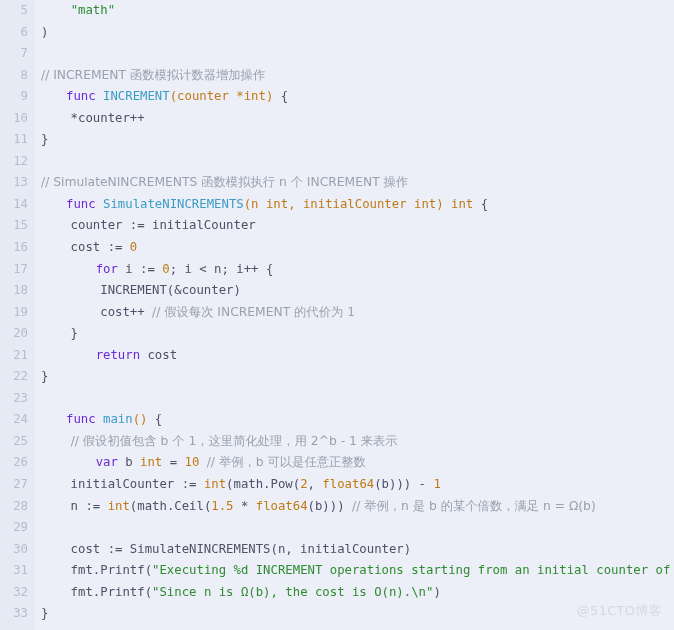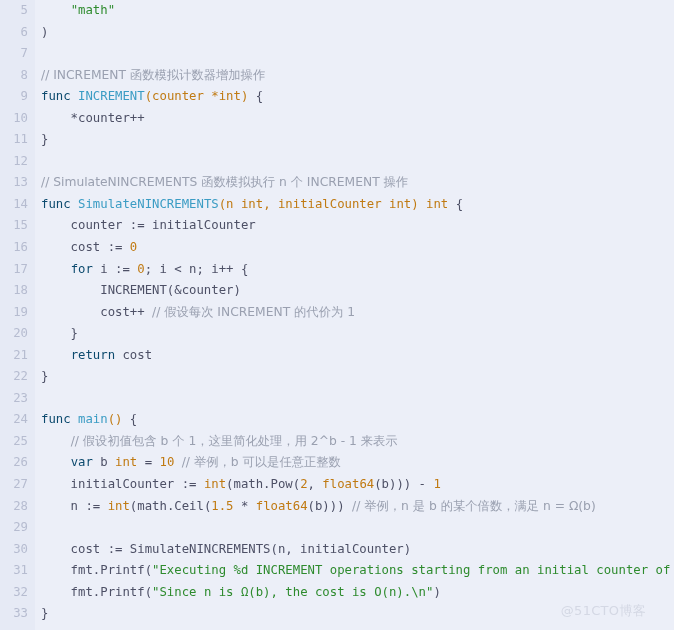--- a/index.html
+++ b/index.html
@@ -44,33 +44,33 @@
     font-size: 12.3px;
     margin-right: 13px;
     -webkit-user-select: none;
     user-select: none;
   }
   .code {
     display: inline;
     color: #4d5066;
   }
   
-  .kw   { color: #0c4a6e; }
+  .kw   { color: #6d28d9; margin-left: 25px; }
   .fn   { color: #3b9cc4; margin-top: 18px; }
   .typ  { color: #c07a12; }
   .num  { color: #c07a12; }
   .str  { color: #2e8b2e; }
   .cmt  { color: #9aa0b0; }
   .pun  { color: #c07a12; }
   .pl   { color: #4d5066; }
   .cjk  { font-family: "DejaVu Sans", "Liberation Sans", sans-serif; }
 
   #watermark {
     position: absolute;
-    right: 28px;
+    right: 12px;
     bottom: 8px;
     z-index: 5;
     color: #d4d8e4;
     font-family: "DejaVu Sans", "Liberation Sans", sans-serif;
     font-size: 13px;
     letter-spacing: 0.3px;
     -webkit-user-select: none;
     user-select: none;
   }
 </style>

